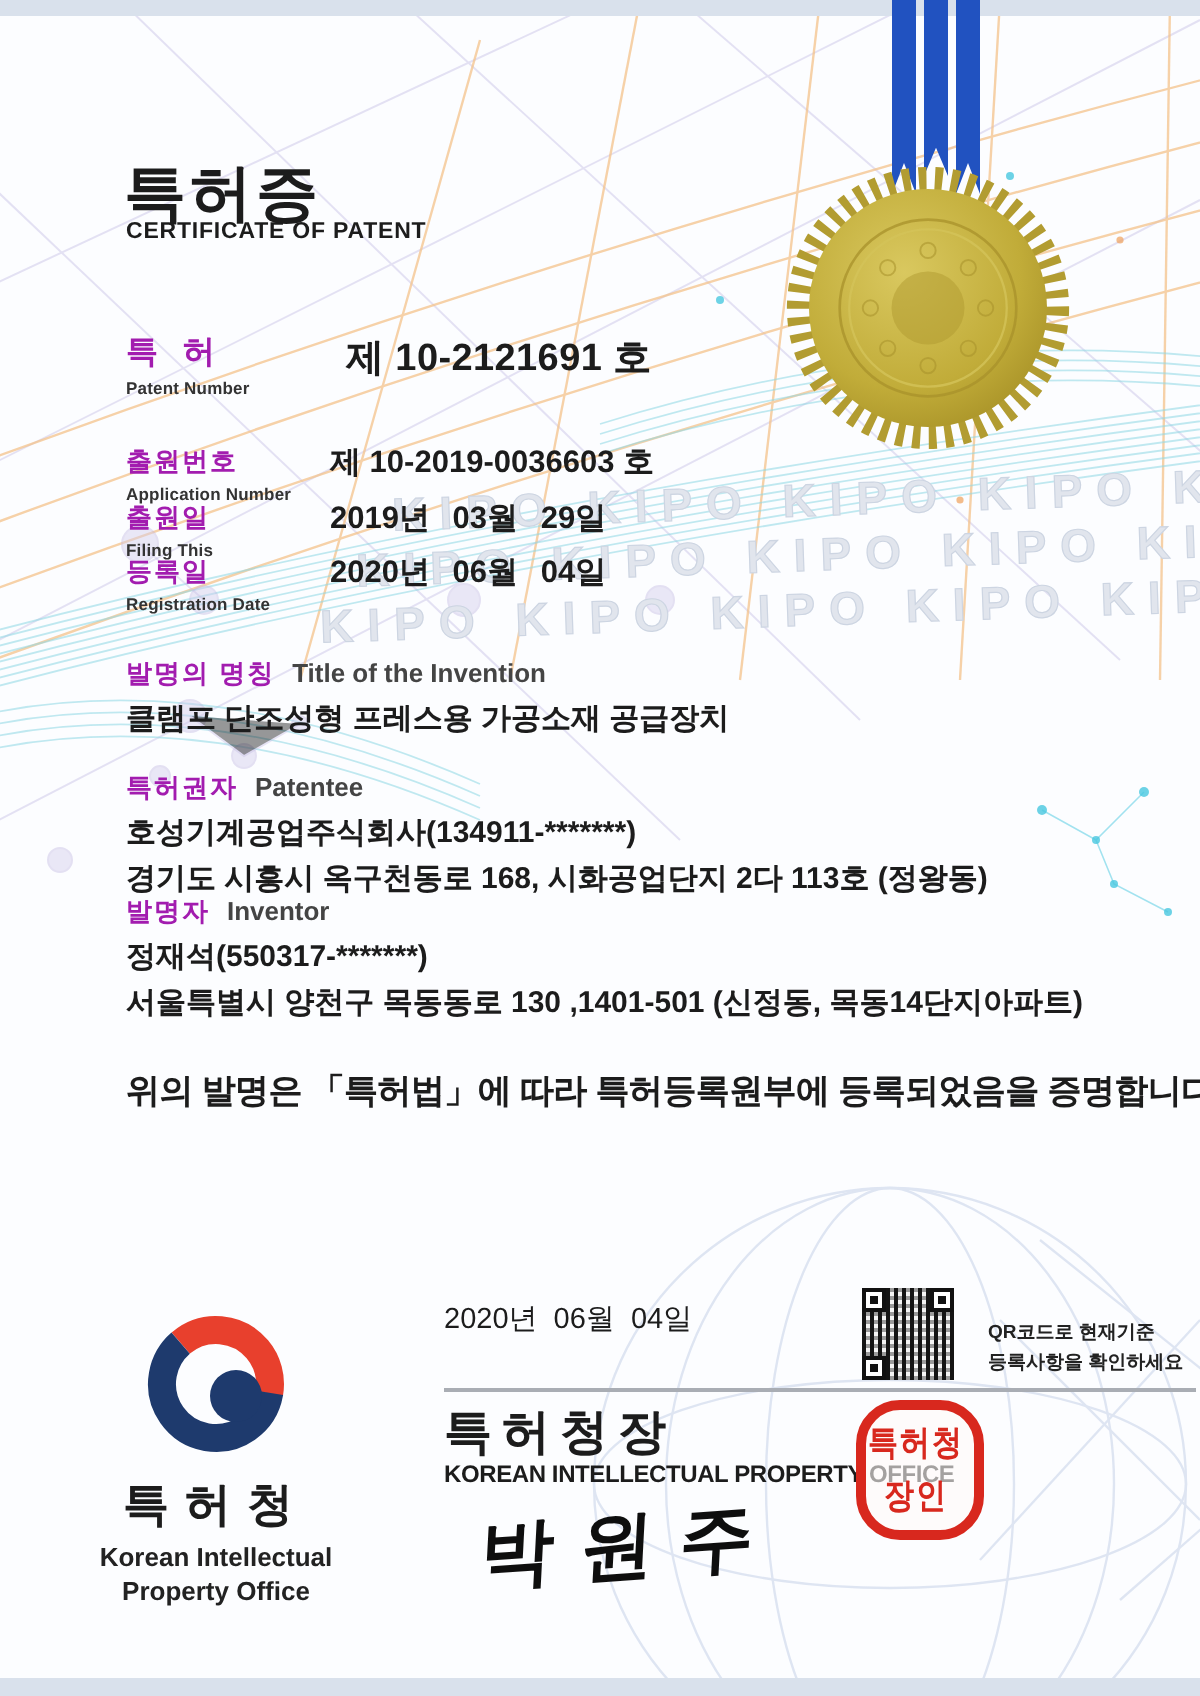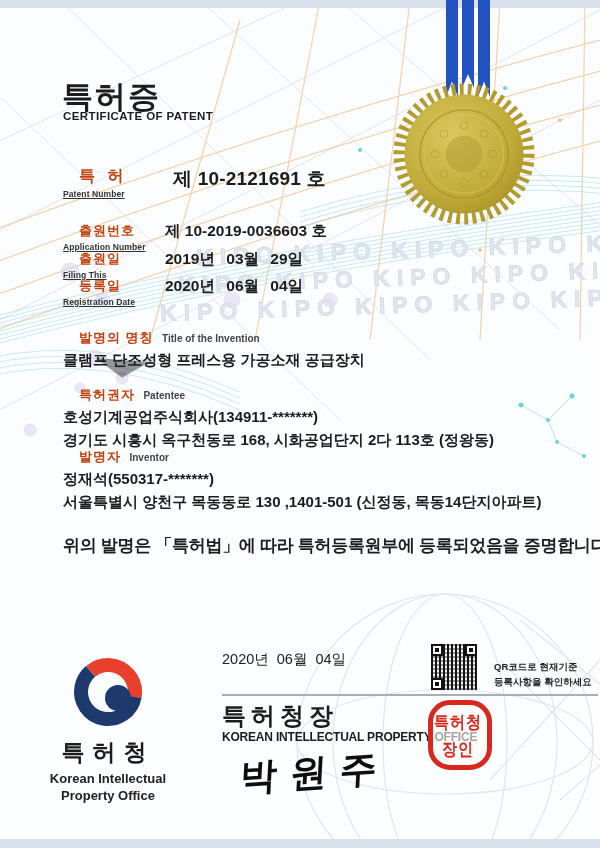--- a/index.html
+++ b/index.html
@@ -20,24 +20,24 @@
   }
   
   #ribbon{position:absolute;left:446px;top:0;width:44px;height:97px;}
   .stripe{position:absolute;top:0;background:#2152c0;
     clip-path:polygon(0 0,100% 0,100% 100%,50% 84%,0 100%);}
   #medal{position:absolute;left:392px;top:82px;width:144px;height:144px;}
   
   .title-kr{font-size:31px;font-weight:bold;letter-spacing:2px;}
   .title-en{font-size:11.5px;font-weight:bold;letter-spacing:0.4px;}
   
-  .lab-kr{font-size:13px;font-weight:bold;color:#c2410c;letter-spacing:1px;margin-left:16px;}
+  .lab-kr{font-size:13px;font-weight:bold;color:#a21caf;letter-spacing:1px;}
   .lab-kr.big{font-size:16px;letter-spacing:4px;}
-  .lab-en{font-size:8.5px;font-weight:bold;color:#333;margin-top:2px;letter-spacing:0.1px;text-decoration:underline;}
-  .lab-en-inline{font-size:10px;font-weight:bold;color:#444;margin-left:4px;}
+  .lab-en{font-size:8.5px;font-weight:bold;color:#333;margin-top:2px;letter-spacing:0.1px;}
+  .lab-en-inline{font-size:13px;font-weight:bold;color:#444;margin-left:4px;}
   .val{font-weight:bold;white-space:nowrap;}
   .val-main{font-size:19px;letter-spacing:0.2px;}
   .val-mid{font-size:15.5px;}
   .val-date{font-size:15.5px;word-spacing:7px;}
   .val-body{font-size:15px;margin-top:4px;}
   
   .stmt-kr{font-size:17px;font-weight:bold;white-space:nowrap;letter-spacing:-0.3px;}
   .stmt-en{font-size:12.8px;font-weight:bold;white-space:nowrap;letter-spacing:-0.2px;line-height:18px;}
   
   #kipo-logo{position:absolute;left:72px;top:656px;width:72px;height:72px;}

